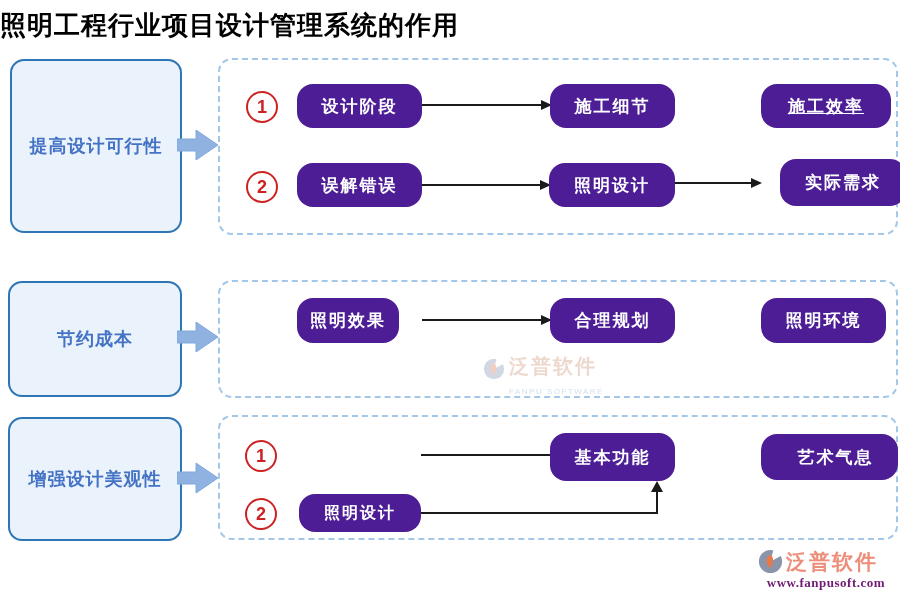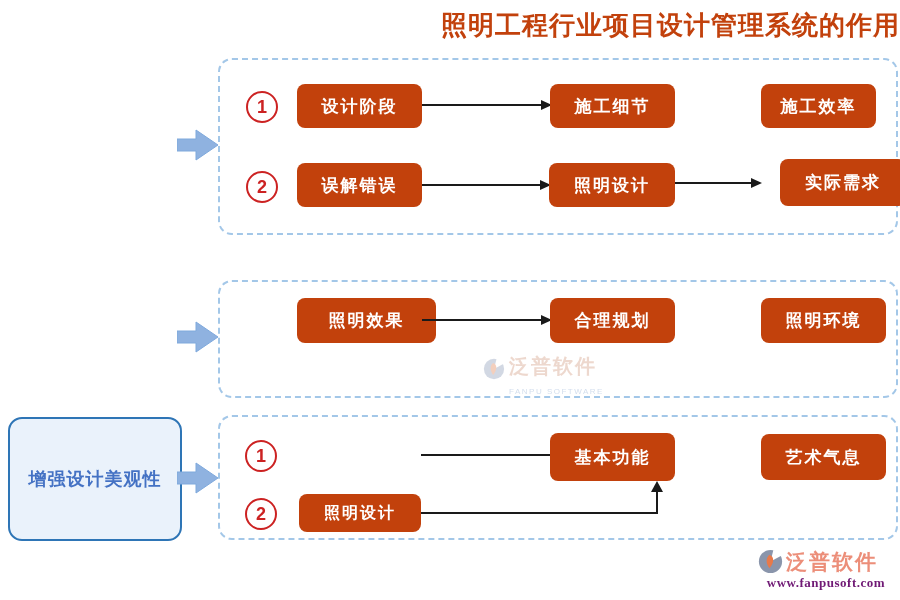--- a/index.html
+++ b/index.html
@@ -1,25 +1,25 @@
 <!DOCTYPE html>
 <html><head>
 <meta charset="utf-8">
 <style>
   html,body{margin:0;padding:0;background:#fff;}
   .canvas{position:relative;width:900px;height:600px;background:#ffffff;
           font-family:"Liberation Sans",sans-serif;overflow:hidden;}
-  .title{position:absolute;top:8px;left:0;width:100%;text-align:right;margin:0;
+  .title{position:absolute;top:8px;left:0;width:100%;text-align:left;margin:0;
          font-family:"Liberation Serif",serif;font-size:26px;font-weight:bold;
-         color:#c2410c;letter-spacing:1px;}
+         color:#000000;letter-spacing:1px;}
   .leftbox{position:absolute;background:#EAF2FB;border:2px solid #2E75B6;border-radius:14px;
            display:flex;align-items:center;justify-content:center;color:#4472C4;
            font-weight:bold;font-size:18px;letter-spacing:1px;}
   .panel{position:absolute;border:2px dashed #A3C7E8;border-radius:14px;background:#fff;}
-  .node{position:absolute;background:#c2410c;border-radius:8px;color:#fff;font-weight:bold;
+  .node{position:absolute;background:#4c1d95;border-radius:16px;color:#fff;font-weight:bold;
         font-size:17px;letter-spacing:2px;display:flex;align-items:center;justify-content:center;}
   .badge{position:absolute;width:28px;height:28px;border:2px solid #CC2222;border-radius:50%;
          color:#CC2222;font-size:18px;font-weight:bold;display:flex;align-items:center;
          justify-content:center;background:#fff;}
   .arrow-h,.line-h{position:absolute;border-top:2px solid #1a1a1a;}
   .arrow-h::after{content:"";position:absolute;right:-2px;top:-6px;width:0;height:0;
         border-left:11px solid #1a1a1a;border-top:5px solid transparent;border-bottom:5px solid transparent;}
   .arrow-v-up{position:absolute;border-left:2px solid #1a1a1a;}
   .arrow-v-up::before{content:"";position:absolute;top:-10px;left:-7px;width:0;height:0;
         border-bottom:11px solid #1a1a1a;border-left:6px solid transparent;border-right:6px solid transparent;}
@@ -36,48 +36,54 @@
   .logo-url{font-family:"Liberation Serif",serif;font-size:13px;font-weight:bold;color:#701a75;
             text-align:center;letter-spacing:0.5px;margin-top:-1px;}
 </style>
 </head>
 <body>
 
 <div class="canvas">
 
   <h1 class="title">照明工程行业项目设计管理系统的作用</h1>
 
+  <div class="leftbox" style="left:10px;top:59px;width:168px;height:170px;">
+    <span>提高设计可行性</span>
+  </div>
   <svg class="bigarrow" style="left:177px;top:128px;" viewBox="0 0 41 34">
     <path d="M0 11 H19 V2 L41 17 L19 32 V23 H0 Z" fill="#8FB2E0" stroke="#7FA9DC" stroke-width="1"></path>
   </svg>
   <div class="panel" style="left:218px;top:58px;width:676px;height:173px;"></div>
 
   <div class="badge" style="left:246px;top:91px;">
     <span>1</span>
   </div>
   <div class="node" style="left:297px;top:84px;width:125px;height:44px;">设计阶段</div>
   <div class="arrow-h" style="left:422px;top:104px;width:128px;"></div>
   <div class="node" style="left:550px;top:84px;width:125px;height:44px;">施工细节</div>
-  <div class="node" style="left:761px;top:84px;width:115px;height:44px;">施工效率</div>
+  <div class="node" style="left:761px;top:84px;width:130px;height:44px;text-decoration:underline;">施工效率</div>
 
   <div class="badge" style="left:246px;top:171px;">
     <span>2</span>
   </div>
   <div class="node" style="left:297px;top:163px;width:125px;height:44px;text-align:right;">误解错误</div>
   <div class="arrow-h" style="left:422px;top:184px;width:127px;"></div>
   <div class="node" style="left:549px;top:163px;width:126px;height:44px;">照明设计</div>
   <div class="arrow-h" style="left:675px;top:182px;width:85px;"></div>
   <div class="node" style="left:760px;top:159px;width:126px;height:47px;margin-left:20px;">实际需求</div>
 
+  <div class="leftbox" style="left:8px;top:281px;width:170px;height:112px;">
+    <span>节约成本</span>
+  </div>
   <svg class="bigarrow" style="left:177px;top:320px;" viewBox="0 0 41 34">
     <path d="M0 11 H19 V2 L41 17 L19 32 V23 H0 Z" fill="#8FB2E0" stroke="#7FA9DC" stroke-width="1"></path>
   </svg>
   <div class="panel" style="left:218px;top:280px;width:676px;height:114px;"></div>
 
-  <div class="node" style="left:297px;top:298px;width:139px;height:45px;">照明效果</div>
+  <div class="node" style="left:297px;top:298px;width:102px;height:45px;">照明效果</div>
   <div class="arrow-h" style="left:422px;top:319px;width:128px;"></div>
   <div class="node" style="left:550px;top:298px;width:125px;height:45px;">合理规划</div>
   <div class="node" style="left:761px;top:298px;width:125px;height:45px;">照明环境</div>
 
   <div class="watermark">
     <svg width="22" height="26" viewBox="0 0 26 30">
       <circle cx="13" cy="15" r="12" fill="#CBD2DF"></circle>
       <path d="M13 15 L26 8 A12.5 12.5 0 0 0 16 3 Z" fill="#ffffff"></path>
       <path d="M12 8 C17 10 17 16 12 22 C8 17 8 11 12 8 Z" fill="#F2C7B2"></path>
     </svg>
@@ -93,21 +99,21 @@
   <svg class="bigarrow" style="left:177px;top:461px;" viewBox="0 0 41 34">
     <path d="M0 11 H19 V2 L41 17 L19 32 V23 H0 Z" fill="#8FB2E0" stroke="#7FA9DC" stroke-width="1"></path>
   </svg>
   <div class="panel" style="left:218px;top:415px;width:676px;height:121px;"></div>
 
   <div class="badge" style="left:245px;top:440px;">
     <span>1</span>
   </div>
   <div class="line-h" style="left:421px;top:454px;width:129px;"></div>
   <div class="node" style="left:550px;top:433px;width:125px;height:48px;text-align:center;">基本功能</div>
-  <div class="node" style="left:761px;top:434px;width:125px;height:46px;">艺术气息</div>
+  <div class="node" style="left:761px;top:434px;width:125px;height:46px;padding-left:12px;">艺术气息</div>
 
   <div class="badge" style="left:245px;top:498px;">
     <span>2</span>
   </div>
   <div class="node" style="left:299px;top:494px;width:122px;height:38px;font-size:16px;">照明设计</div>
   <div class="line-h" style="left:421px;top:512px;width:237px;"></div>
   <div class="arrow-v-up" style="left:656px;top:491px;height:22px;"></div>
 
   <div class="logo">
     <div class="logo-row">

